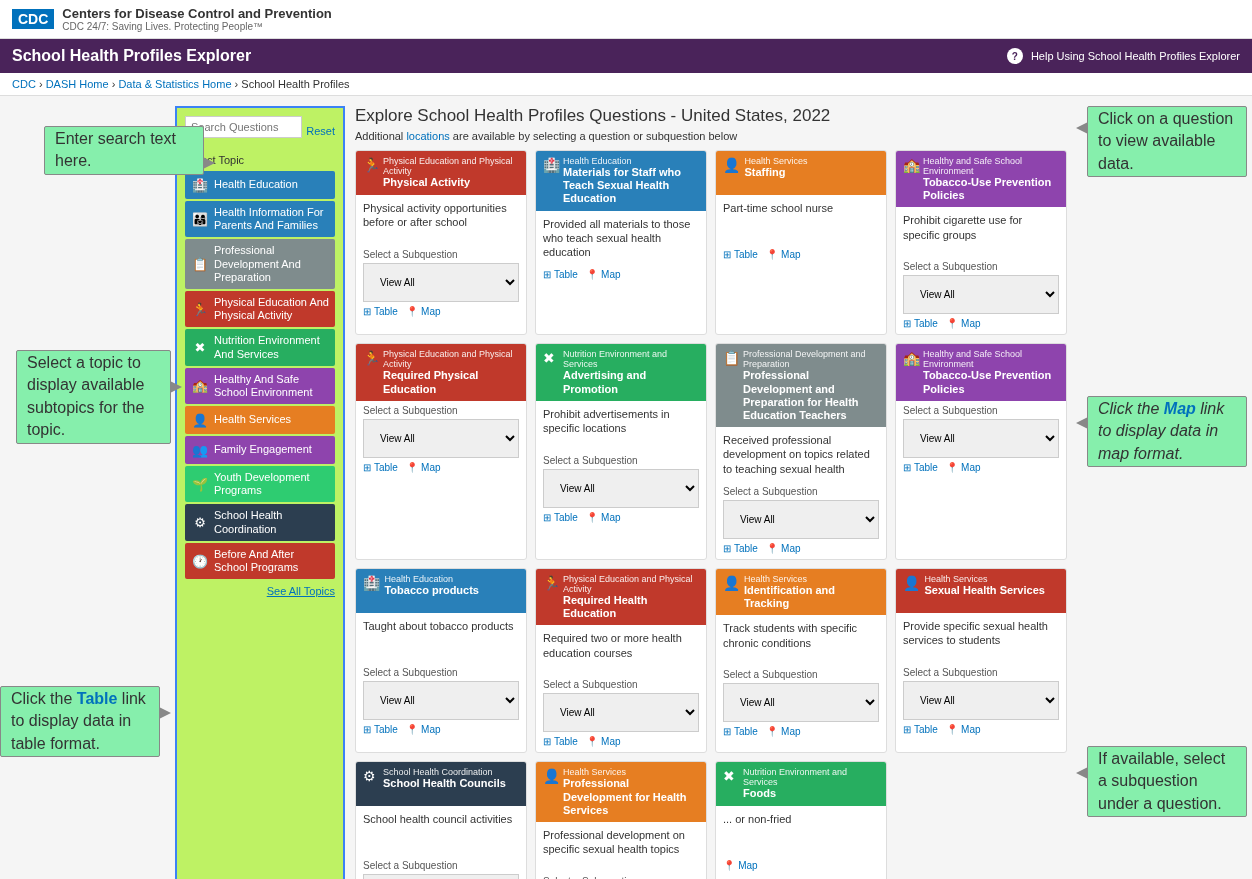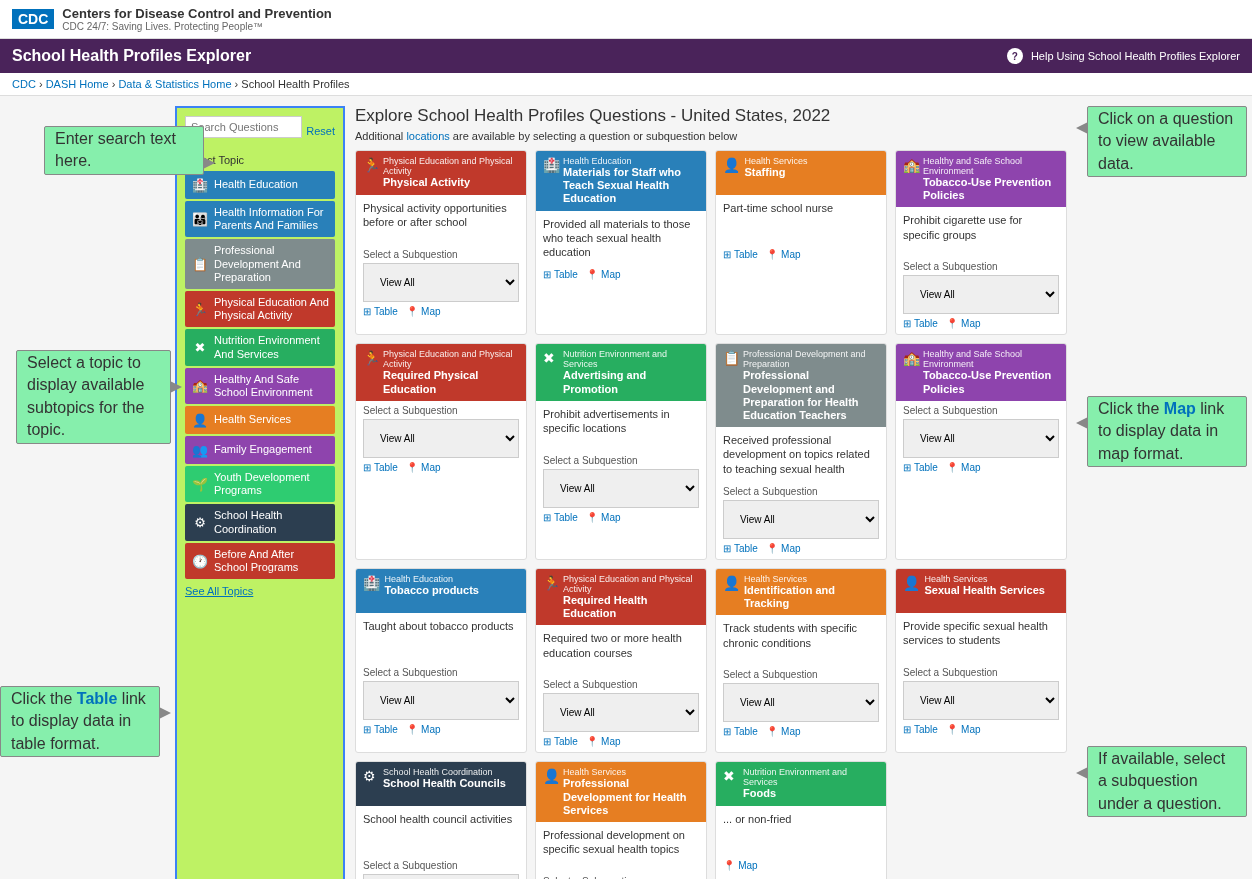--- a/index.html
+++ b/index.html
@@ -92,21 +92,21 @@
       padding: 5px 6px;
       margin-bottom: 2px;
       color: white;
       font-size: 11px;
       cursor: pointer;
       border-radius: 2px;
       gap: 5px;
     }
     .topic-icon { width: 18px; height: 18px; min-width: 18px; display: flex; align-items: center; justify-content: center; font-size: 13px; }
     .topic-label { line-height: 1.2; }
-    .see-all { text-align: left; color: #0071bc; font-size: 11px; margin-top: 6px; cursor: pointer; text-decoration: underline; }
+    .see-all { text-align: right; color: #0071bc; font-size: 11px; margin-top: 6px; cursor: pointer; text-decoration: underline; }
 
     
     .main-content { flex: 1; }
     .explore-title { font-size: 17px; font-weight: normal; color: #333; margin-bottom: 4px; }
     .explore-subtitle { font-size: 11px; color: #333; margin-bottom: 8px; }
     .explore-subtitle a { color: #0071bc; }
 
     .cards-grid {
       display: grid;
       grid-template-columns: repeat(4, 1fr);
@@ -280,21 +280,21 @@
     <div class="see-all">See All Topics</div>
   </div>
 
   <div class="main-content" style="position:relative;">
 
     <div class="callout" style="position:absolute; right:-5px; top:0; width:165px; border:1.5px solid #888; z-index:10;">
       <span>Click on a question to view available data.</span>
       <div style="position:absolute;left:-12px;top:15px;width:0;height:0;border-top:6px solid transparent;border-bottom:6px solid transparent;border-right:12px solid #888;"></div>
     </div>
 
-    <div class="callout" style="position:absolute; right:-5px; top:290px; width:165px; border:1.5px solid #888; z-index:10;">
+    <div class="callout" style="position:absolute; right:-5px; top:290px; width:165px; border:1.5px solid #888; z-index:10;font-style:italic;">
       Click the <strong>Map</strong> link to display data in map format.
       <div style="position:absolute;left:-12px;top:20px;width:0;height:0;border-top:6px solid transparent;border-bottom:6px solid transparent;border-right:12px solid #888;"></div>
     </div>
 
     <div class="callout" style="position:absolute; right:-5px; top:640px; width:165px; border:1.5px solid #888; z-index:10;">
       <span>If available, select a subquestion under a question.</span>
       <div style="position:absolute;left:-12px;top:20px;width:0;height:0;border-top:6px solid transparent;border-bottom:6px solid transparent;border-right:12px solid #888;"></div>
     </div>
 
     <div class="explore-title" style="padding-right:175px;">Explore School Health Profiles Questions - United States, 2022</div>

